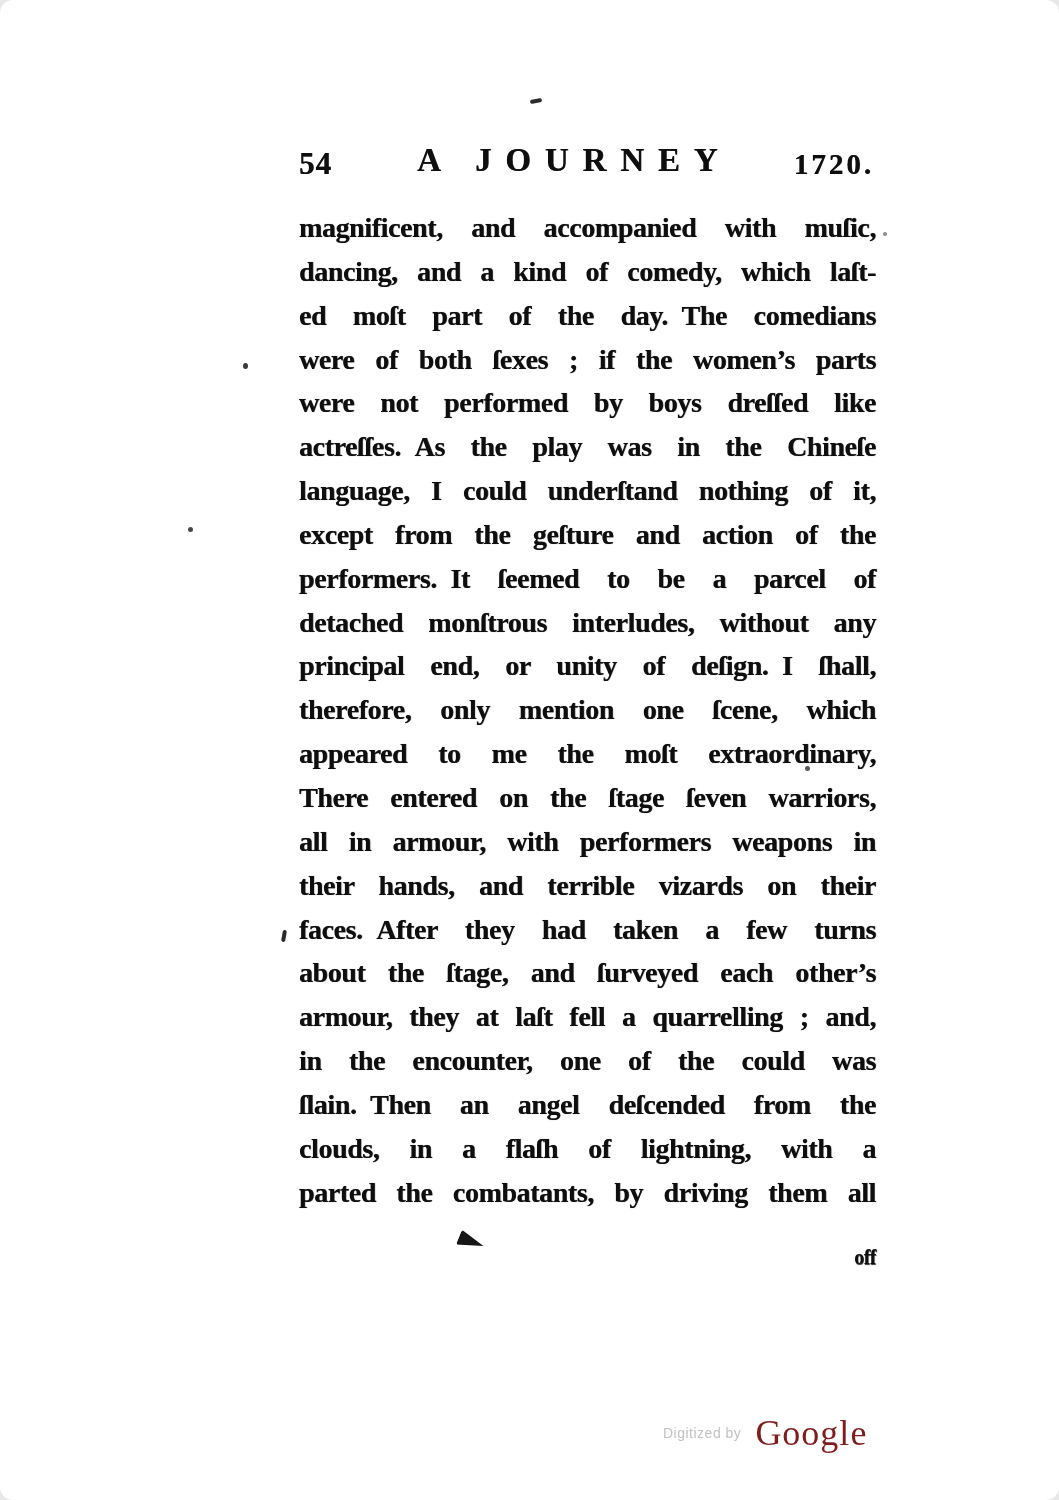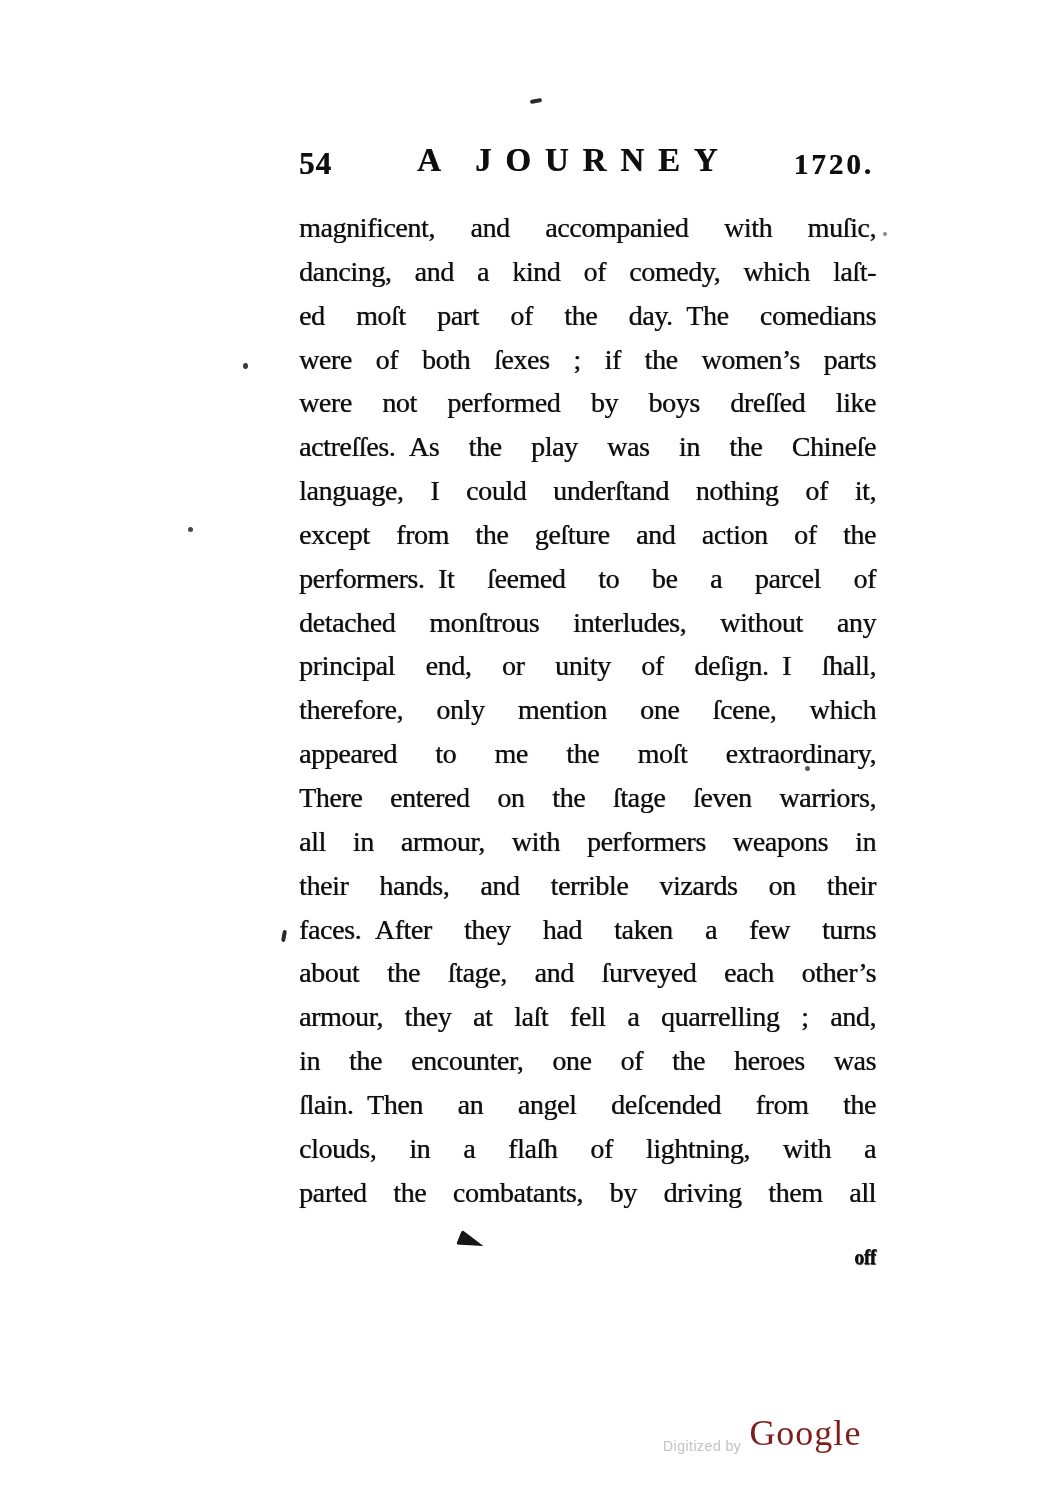--- a/index.html
+++ b/index.html
@@ -4,20 +4,21 @@
 <style>
   html, body { margin: 0; padding: 0; background: #e8e8e8; }
   .page {
     position: relative;
     width: 1059px;
     height: 1500px;
     background: #ffffff;
     overflow: hidden;
     font-family: "Liberation Serif", "DejaVu Serif", serif;
     color: #0e0e0e;
+    border-radius: 13px;
   }
   
   .header {
     position: absolute;
     left: 299px;
     top: 140px;
     width: 577px;
     height: 48px;
     font-weight: bold;
     text-shadow: 0.4px 0.4px 0.6px rgba(0,0,0,0.75);
@@ -38,21 +39,21 @@
   .body-text {
     position: absolute;
     left: 299px;
     top: 206px;
     width: 577px;
   }
   .line {
     height: 43.85px;
     line-height: 43.85px;
     font-size: 28px;
-    font-weight: normal;
+    font-weight: bold;
     letter-spacing: -0.4px;
     word-spacing: -4px;
     white-space: nowrap;
     text-align: justify;
     text-align-last: justify;
     -moz-text-align-last: justify;
     text-shadow: 0.4px 0.4px 0.7px rgba(0,0,0,0.7);
     overflow: visible;
   }
   
@@ -64,22 +65,22 @@
     font-weight: bold;
     letter-spacing: -0.5px;
     text-shadow: 0.5px 0.5px 0.8px rgba(0,0,0,0.8);
   }
   
   .watermark {
     position: absolute;
     left: 663px;
     top: 1412px;
     display: flex;
-    align-items: flex-end;
-    gap: 8px;
+    align-items: center;
+    gap: 14px;
     user-select: none;
   }
   .wm-prefix {
     font-family: "Liberation Sans", "DejaVu Sans", sans-serif;
     font-size: 14px;
     color: #c2c2c2;
     letter-spacing: 0.5px;
   }
   .wm-brand {
     font-family: "Liberation Serif", "DejaVu Serif", serif;
@@ -129,21 +130,21 @@
     <div class="line">detached monſtrous interludes, without any</div>
     <div class="line">principal end, or unity of deſign. I ſhall,</div>
     <div class="line">therefore, only mention one ſcene, which</div>
     <div class="line">appeared to me the moſt extraordinary,</div>
     <div class="line">There entered on the ſtage ſeven warriors,</div>
     <div class="line">all in armour, with performers weapons in</div>
     <div class="line">their hands, and terrible vizards on their</div>
     <div class="line">faces. After they had taken a few turns</div>
     <div class="line">about the ſtage, and ſurveyed each other’s</div>
     <div class="line">armour, they at laſt fell a quarrelling ; and,</div>
-    <div class="line">in the encounter, one of the heroes was</div>
+    <div class="line">in the encounter, one of the could was</div>
     <div class="line">ſlain. Then an angel deſcended from the</div>
     <div class="line">clouds, in a flaſh of lightning, with a</div>
     <div class="line">parted the combatants, by driving them all</div>
   </div>
 
   <div class="catchword">off</div>
 
   <div class="watermark">
     <span class="wm-prefix">Digitized by</span>
     <span class="wm-brand">Google</span>

